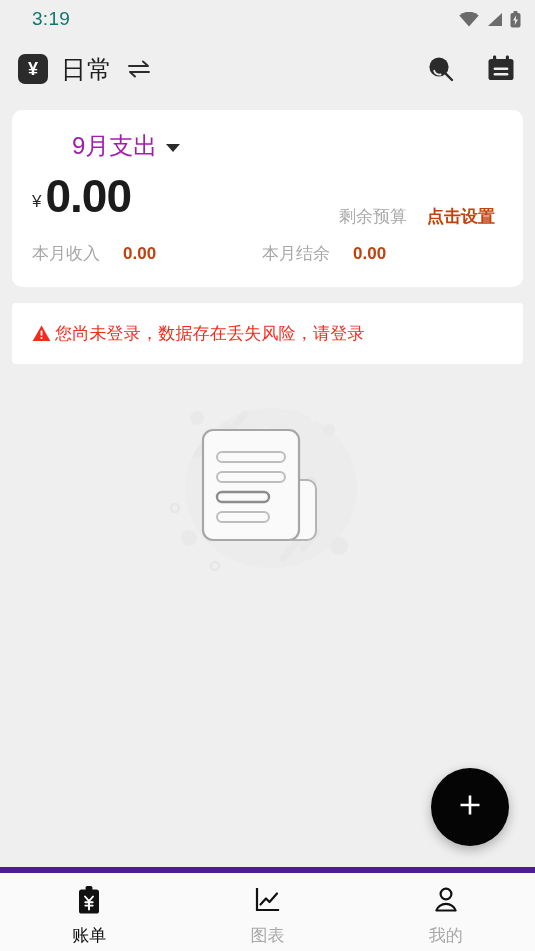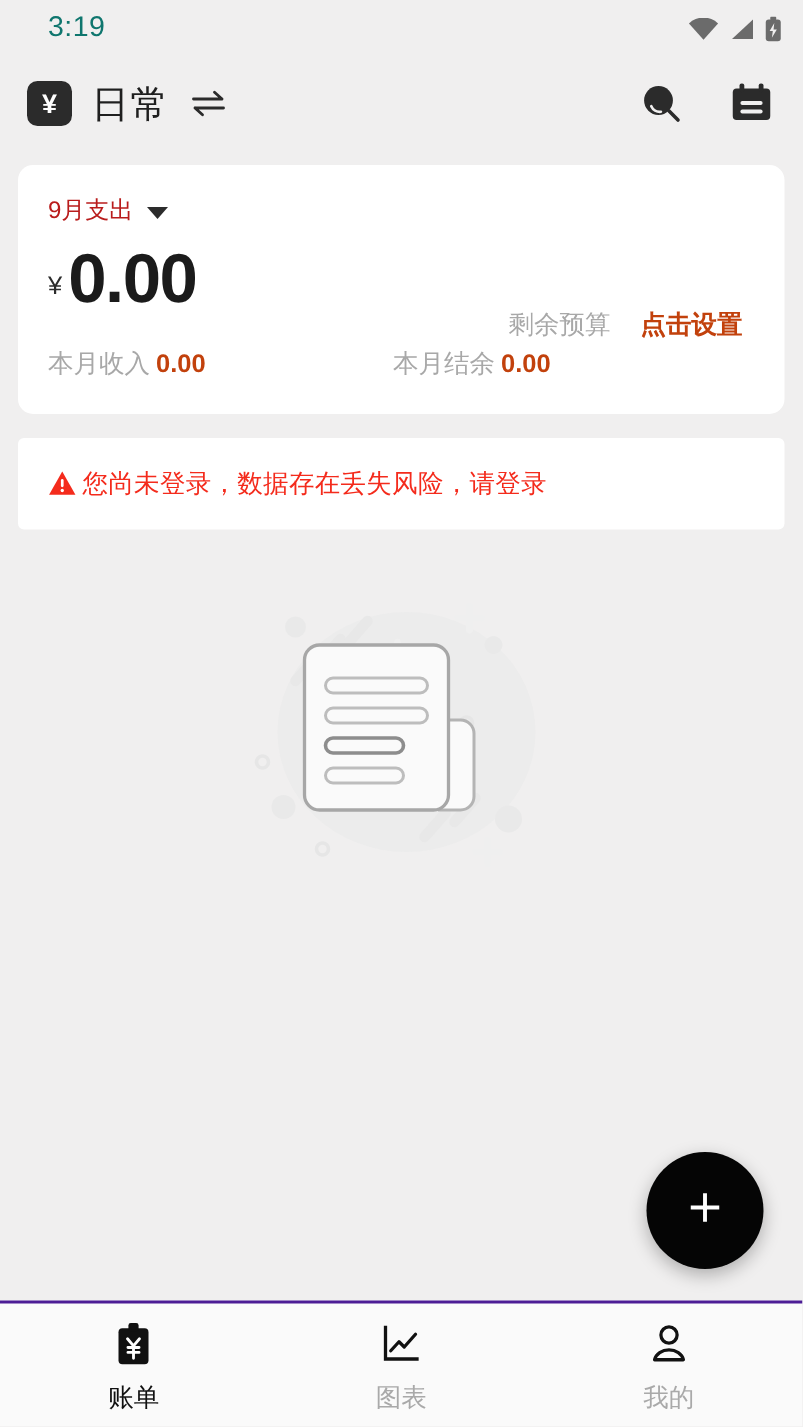--- a/index.html
+++ b/index.html
@@ -39,42 +39,42 @@
   .swap-icon { display:flex; align-items:center; color:#2b2b2b; }
   .appbar-right { display:flex; align-items:center; gap:28px; }
   .appbar-right .iconbtn { display:flex; align-items:center; justify-content:center; }
 
   
   .card {
     margin:10px 12px 0 12px; background:#fff; border-radius:10px;
     padding:20px 20px 22px 20px; position:relative;
   }
   .month-row { display:flex; align-items:center; gap:9px; }
-  .month-label { font-size:16px; color:#b91c1c; }
+  .month-label { font-size:24px; color:#a21caf;margin-left:40px; }
   .caret {
     width:0; height:0; border-left:7px solid transparent;
     border-right:7px solid transparent; border-top:8px solid #2c2c2c;
     margin-top:3px;
   }
   .amount-row { display:flex; align-items:flex-end; margin-top:10px; }
   .yen-small { font-size:17px; color:#2c2c2c; margin-bottom:8px; margin-right:4px; }
   .amount-big {
     font-size:46px; font-weight:bold; color:#1b1b1b;
     letter-spacing:-1px; line-height:1.05;
   }
   .budget-row {
     position:absolute; right:28px; top:95px;
     display:flex; align-items:baseline; gap:20px;
   }
   .muted { color:#a8a8a8; font-size:17px; }
   .strong { color:#c2410c; font-size:17px; font-weight:bold; }
   .stats-row {
     display:flex; margin-top:22px;
   }
-  .stat { display:flex; align-items:baseline; gap:4px; }
+  .stat { display:flex; align-items:baseline; gap:23px; }
   .stat:first-child { width:230px; }
 
   
   .warning-card {
     margin:16px 12px 0 12px; background:#fff; border-radius:4px;
     padding:19px 20px; display:flex; align-items:center; gap:4px;
   }
   .warn-icon { display:flex; align-items:center; }
   .warning-text { color:#f42b1c; font-size:17px; letter-spacing:.2px; }
 
@@ -91,21 +91,21 @@
   .fab {
     position:absolute; right:26px; bottom:105px;
     width:78px; height:78px; border-radius:50%;
     background:#050505; display:flex; align-items:center; justify-content:center;
     box-shadow:0 4px 12px rgba(0,0,0,.28);
   }
 
   
   .bottomnav {
     position:absolute; left:0; right:0; bottom:0; height:84px;
-    background:#fafafa; border-top:2px solid #4c1d95;
+    background:#fafafa; border-top:6px solid #4c1d95;
     display:flex; align-items:flex-start; padding-top:12px;
   }
   .navitem {
     flex:1; display:flex; flex-direction:column; align-items:center; gap:9px;
   }
   .navitem .navlabel { font-size:17px; }
   .navitem.active .navlabel { color:#111; }
   .navitem .navlabel { color:#a9a9a9; }
   .navicon { height:30px; display:flex; align-items:center; justify-content:center; }
 </style>

